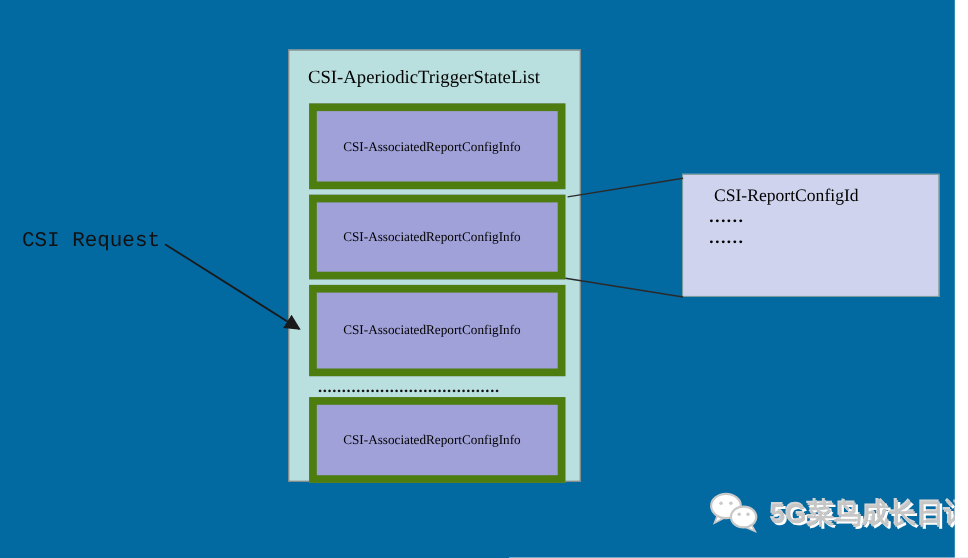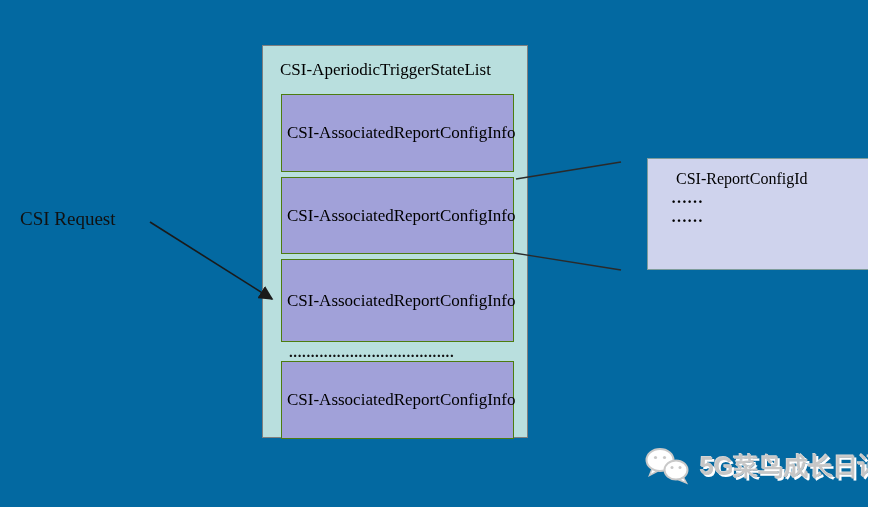--- a/index.html
+++ b/index.html
@@ -31,26 +31,26 @@
     top: 60px;
     font-size: 17px;
     color: #000000;
     white-space: nowrap;
   }
   .entry-box {
     position: absolute;
     left: 281px;
     width: 233px;
     background: #a1a1d9;
-    border: 1px solid #4d7c0f;
+    border: 7px solid #4d7c0f;
     box-sizing: border-box;
     display: flex;
     align-items: center;
-    padding-left: 5px;
-    font-size: 17px;
+    padding-left: 24px;
+    font-size: 12px;
     color: #000000;
     white-space: nowrap;
   }
   .entry-1 { top: 94px;  height: 78px; }
   .entry-2 { top: 177px; height: 77px; }
   .entry-3 { top: 259px; height: 83px; }
   .entry-4 { top: 361px; height: 78px; }
   .dots-row {
     position: absolute;
     left: 289px;
@@ -60,39 +60,39 @@
     line-height: 12px;
     font-size: 15px;
     font-weight: bold;
     letter-spacing: 0.6px;
     color: #111111;
     overflow: hidden;
     white-space: nowrap;
   }
   .detail-box {
     position: absolute;
-    left: 647px;
+    left: 620px;
     top: 158px;
     width: 234px;
     height: 112px;
     background: #cfd3ed;
     border: 1px solid #7d9c9c;
     box-sizing: border-box;
     font-size: 16px;
     color: #000000;
   }
   .detail-line-1 { margin: 11px 0 0 28px; }
   .detail-line-2 { margin: 10px 0 0 23px; }
   .detail-line-3 { margin: 3px 0 0 23px; line-height: 14px; font-weight: bold; }
   .detail-line-4 { margin: 5px 0 0 23px; line-height: 14px; font-weight: bold; }
   .request-label {
     position: absolute;
     left: 20px;
     top: 208px;
-    font-family: Liberation Serif, serif;
+    font-family: Liberation Mono, monospace;
     font-size: 19px;
     color: #111111;
     white-space: nowrap;
   }
   .overlay-lines {
     position: absolute;
     left: 0;
     top: 0;
     width: 880px;
     height: 507px;

